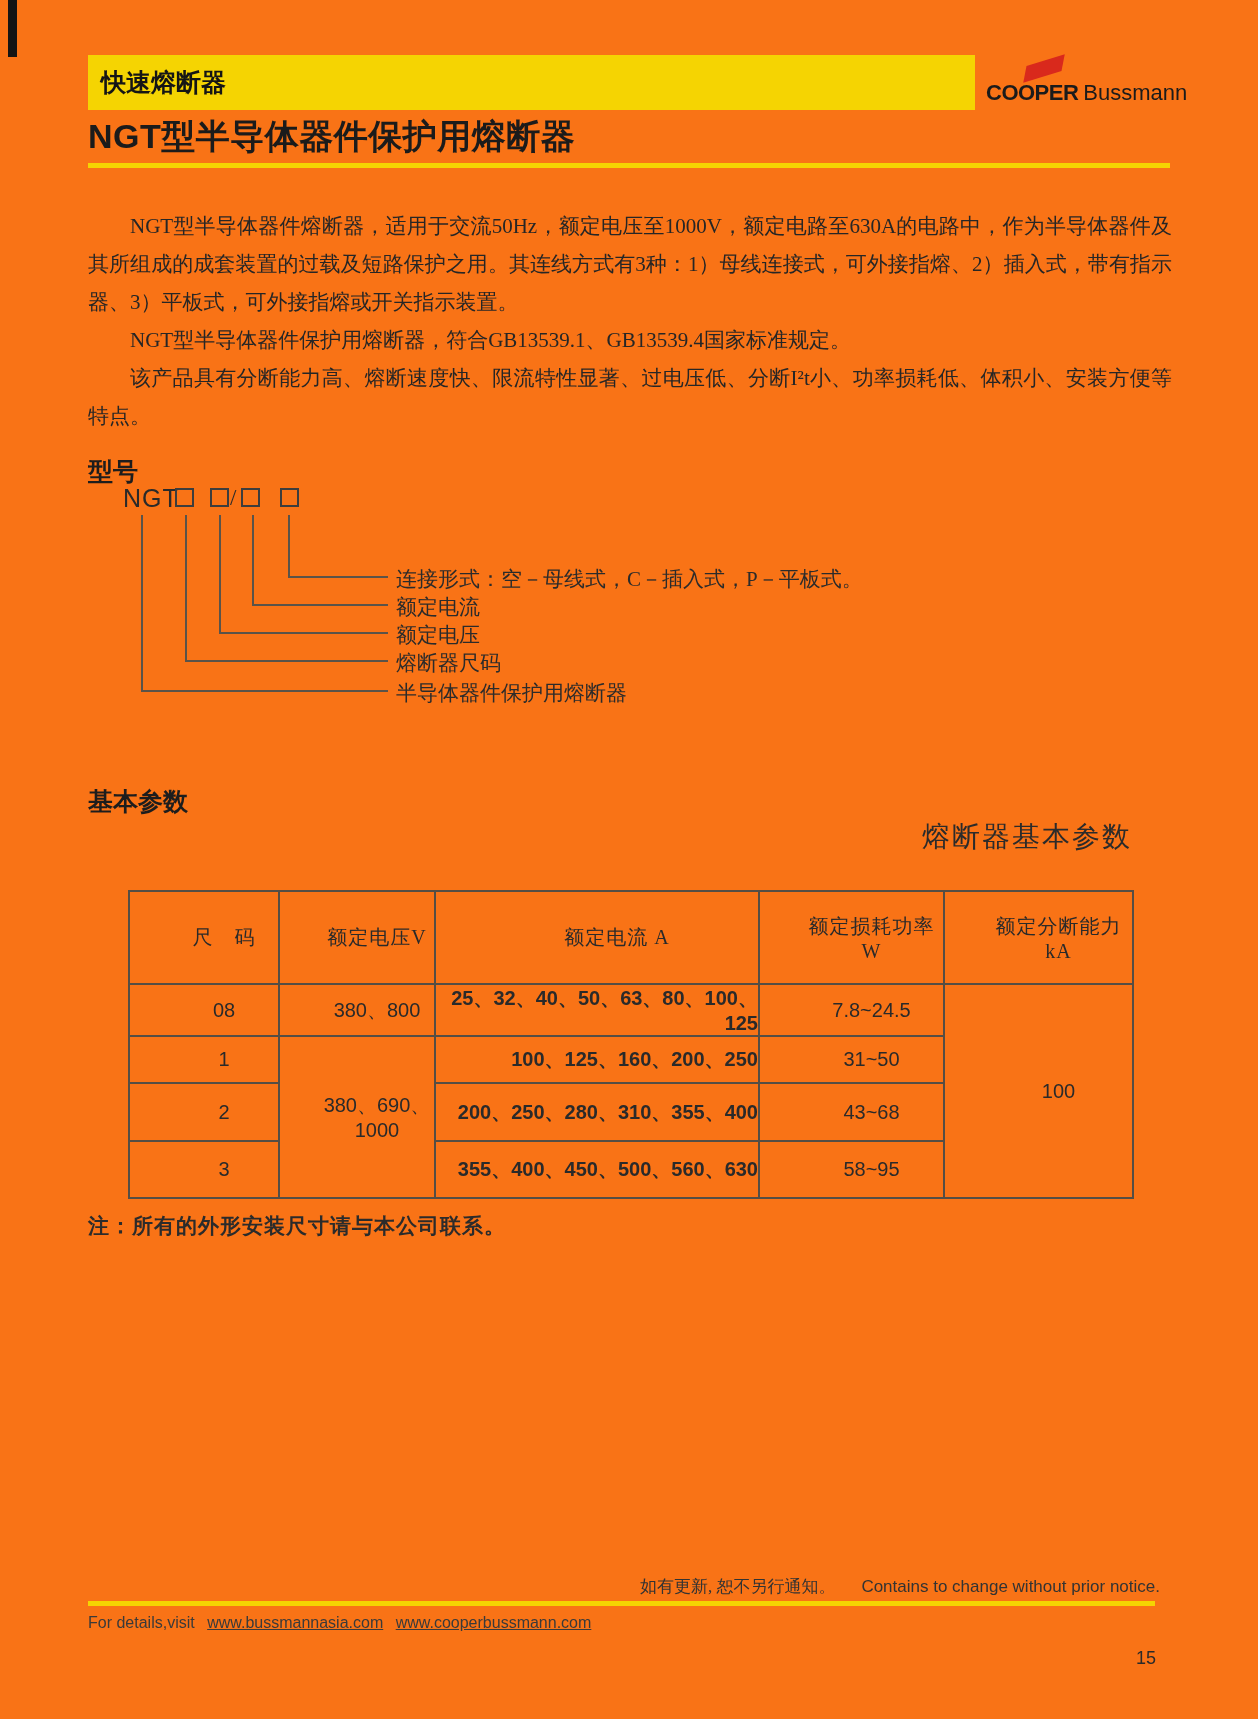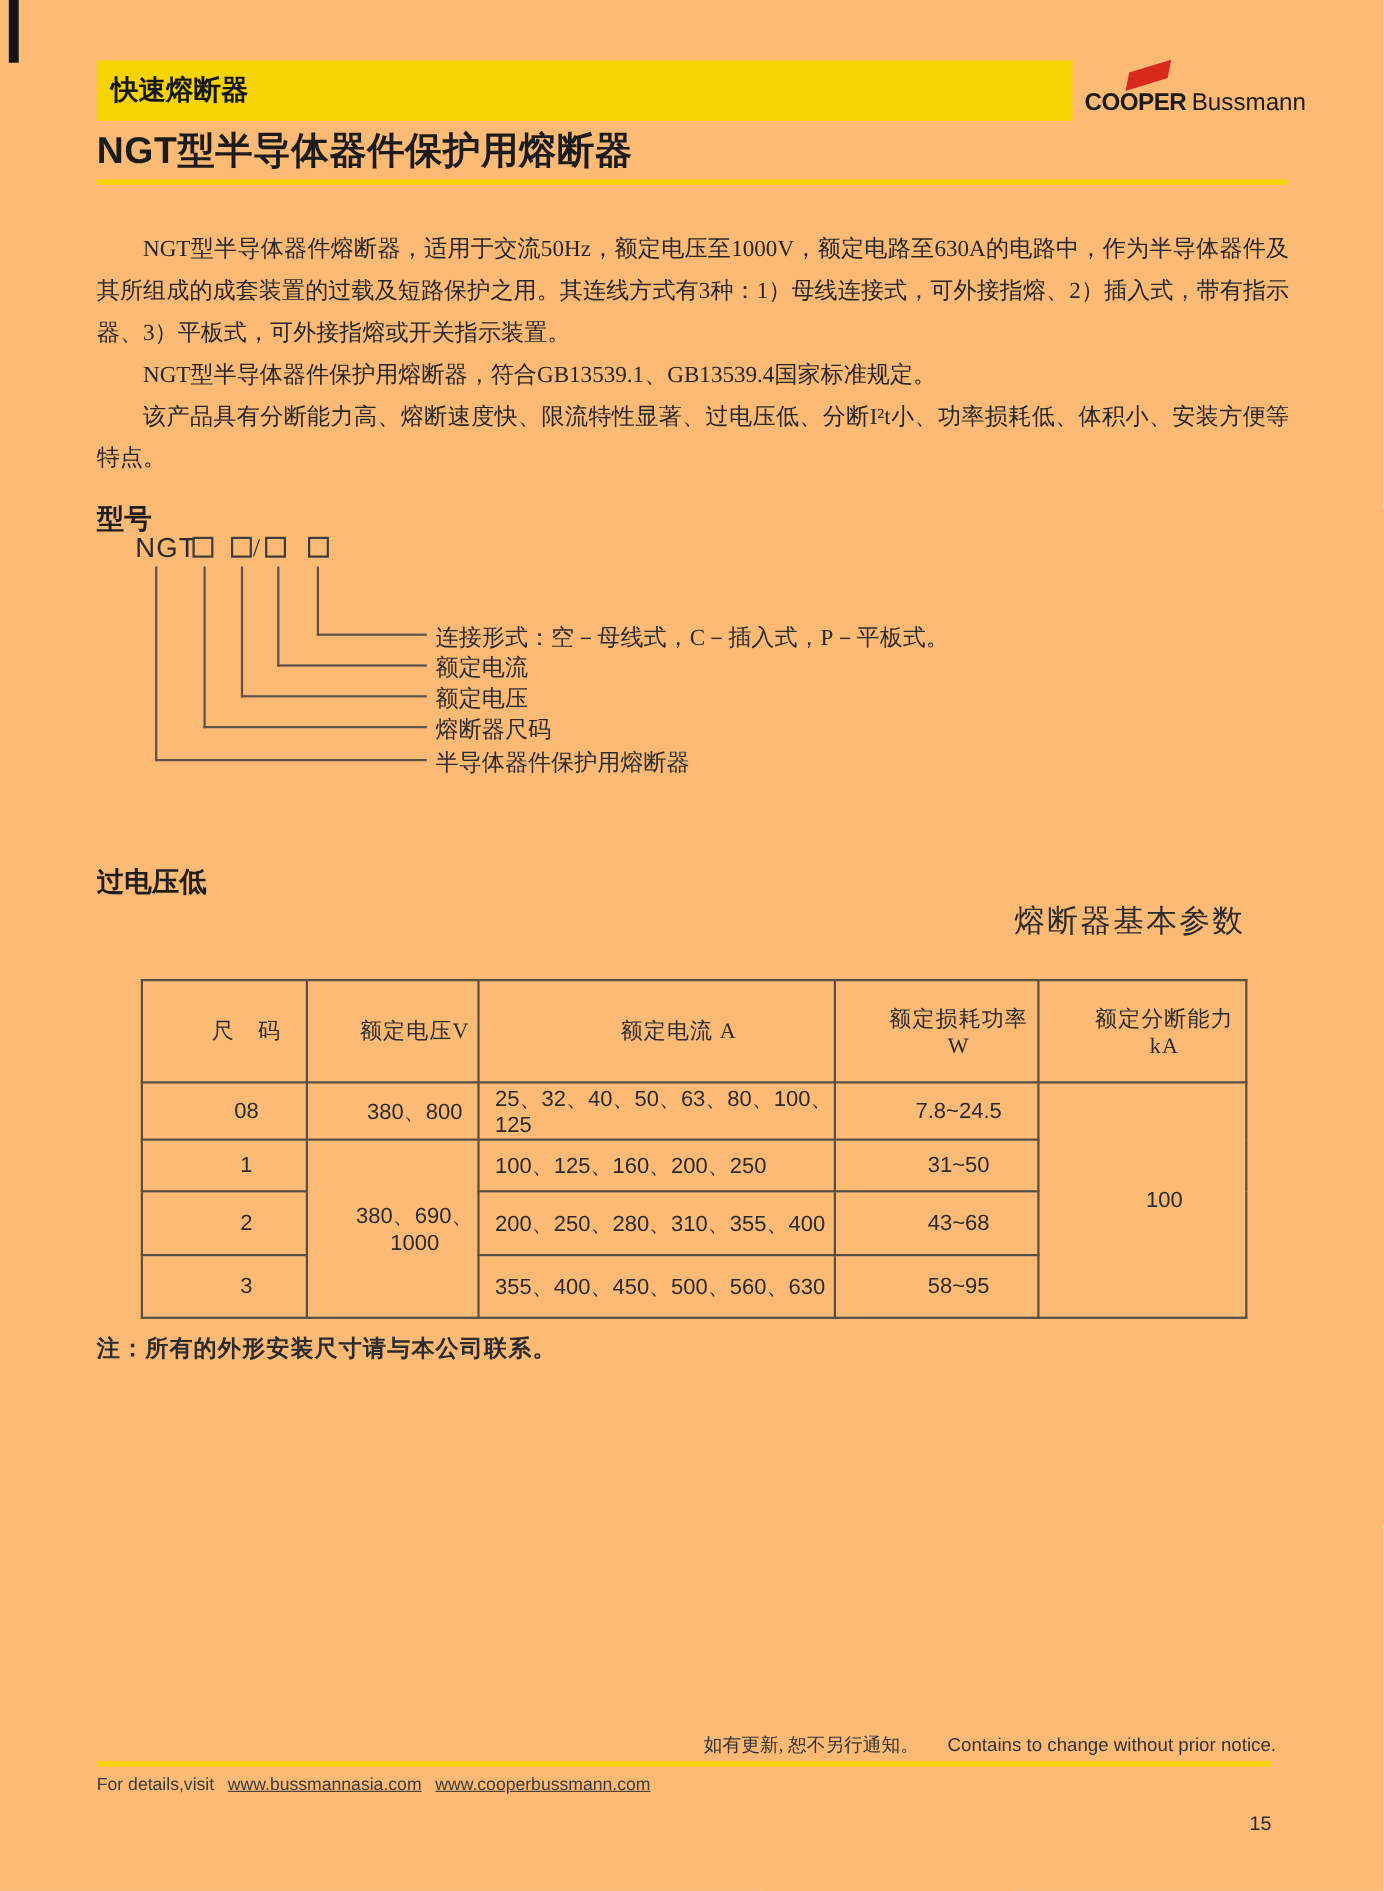--- a/index.html
+++ b/index.html
@@ -1,19 +1,19 @@
 <!DOCTYPE html>
 <html><head>
 <meta charset="utf-8">
 <style>
   * { margin:0; padding:0; box-sizing:border-box; }
   html,body { background:#e8e8e8; }
   #page {
     position:relative; width:1258px; height:1719px;
-    background:#fdba74; overflow:hidden;
+    background:#f97316; overflow:hidden;
     font-family:"Liberation Serif", serif; color:#262626;
   }
 
   
   #crop-mark { position:absolute; left:8px; top:0; width:9px; height:57px; background:#141414; }
 
   
   #banner { position:absolute; left:88px; top:55px; width:887px; height:55px; background:#f5d402; }
   #banner .label {
     position:absolute; left:13px; top:0; line-height:55px;
@@ -61,21 +61,21 @@
   #table-caption { position:absolute; left:128px; top:818px; width:1004px; text-align:right;
     font-size:28px; color:#2b2b2b; letter-spacing:2px; }
   #params-table { position:absolute; left:128px; top:890px; width:1004px; height:302px;
     border-collapse:collapse; table-layout:fixed; }
   #params-table td {
     border:2px solid #554e45; text-align:center; vertical-align:middle;
     font-size:20px; color:#2a2a2a;padding-left:40px;
   }
   #params-table td.hdr { font-size:20px; letter-spacing:1px; }
   #params-table td.num { font-family:"Liberation Sans", sans-serif; }
-  #params-table td.current { text-align:left; padding-left:14px; }
+  #params-table td.current { text-align:right; padding-left:14px;font-weight:bold; }
   #note { position:absolute; left:88px; top:1212px; font-size:21px; font-weight:600; color:#2b2b2b; letter-spacing:1px; }
 
   
   #notice { position:absolute; left:88px; top:1575px; width:1072px; text-align:right; white-space:nowrap; }
   #notice .cn { font-size:17px; color:#333; }
   #notice .en { font-family:"Liberation Sans", sans-serif; font-size:17px; color:#333; margin-left:22px; }
   #footer-rule { position:absolute; left:88px; top:1601px; width:1067px; height:5px; background:#f5d402; }
   #details-en { position:absolute; left:88px; top:1614px; font-family:"Liberation Sans", sans-serif;
     font-size:16px; color:#3a3a3a; }
   #details-cn { position:absolute; left:88px; top:1636px; font-size:16px; color:#4a4a4a; }
@@ -124,21 +124,21 @@
   <div class="connector" style="left:219px; top:515px; width:169px; height:119px;"></div>
   <div class="connector" style="left:185px; top:515px; width:203px; height:147px;"></div>
   <div class="connector" style="left:141px; top:515px; width:247px; height:177px;"></div>
 
   <span class="conn-label" style="top:565px;">连接形式：空－母线式，C－插入式，P－平板式。</span>
   <span class="conn-label" style="top:593px;">额定电流</span>
   <span class="conn-label" style="top:621px;">额定电压</span>
   <span class="conn-label" style="top:649px;">熔断器尺码</span>
   <span class="conn-label" style="top:679px;">半导体器件保护用熔断器</span>
 
-  <div id="params-heading">过电压低</div>
+  <div id="params-heading">基本参数</div>
   <div id="table-caption">熔断器基本参数</div>
 
   <table id="params-table">
     <colgroup>
       <col style="width:150px">
         <col style="width:156px">
         <col style="width:324px">
         <col style="width:185px">
         <col style="width:189px">
     </colgroup>

